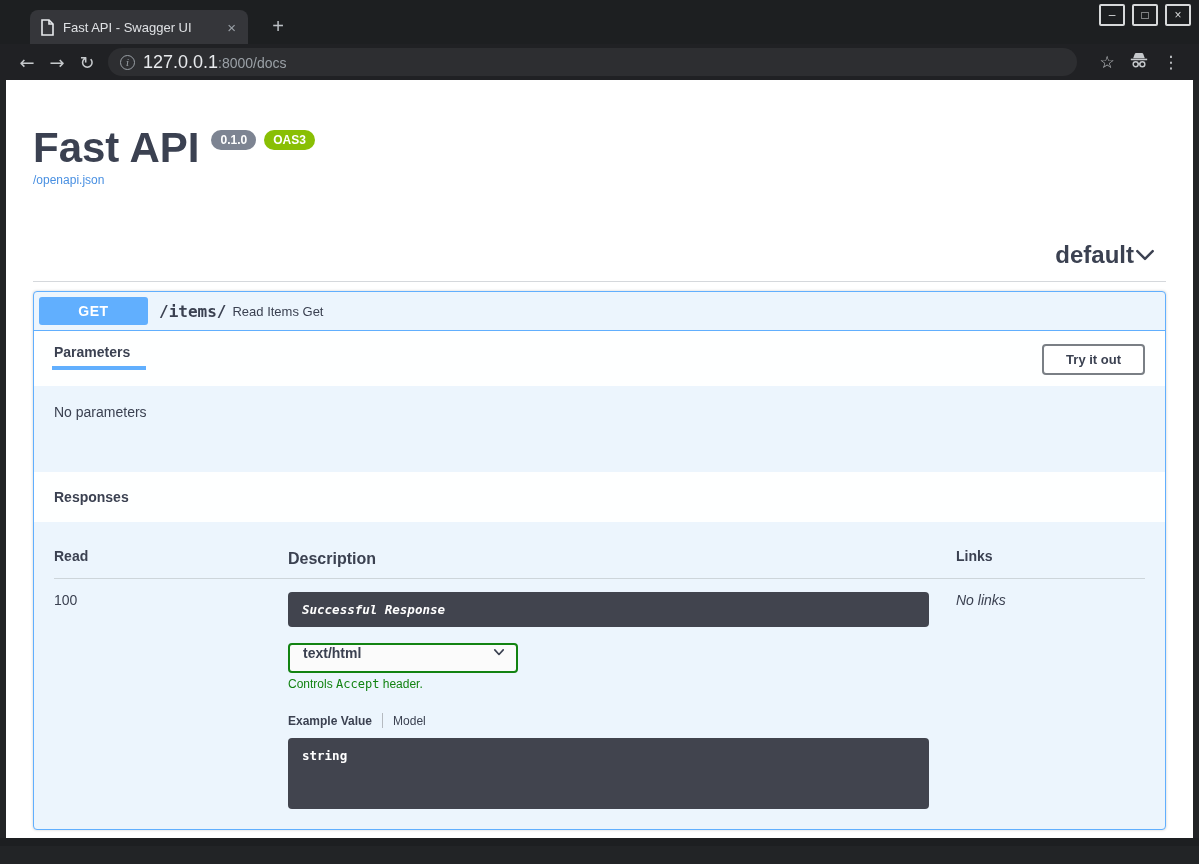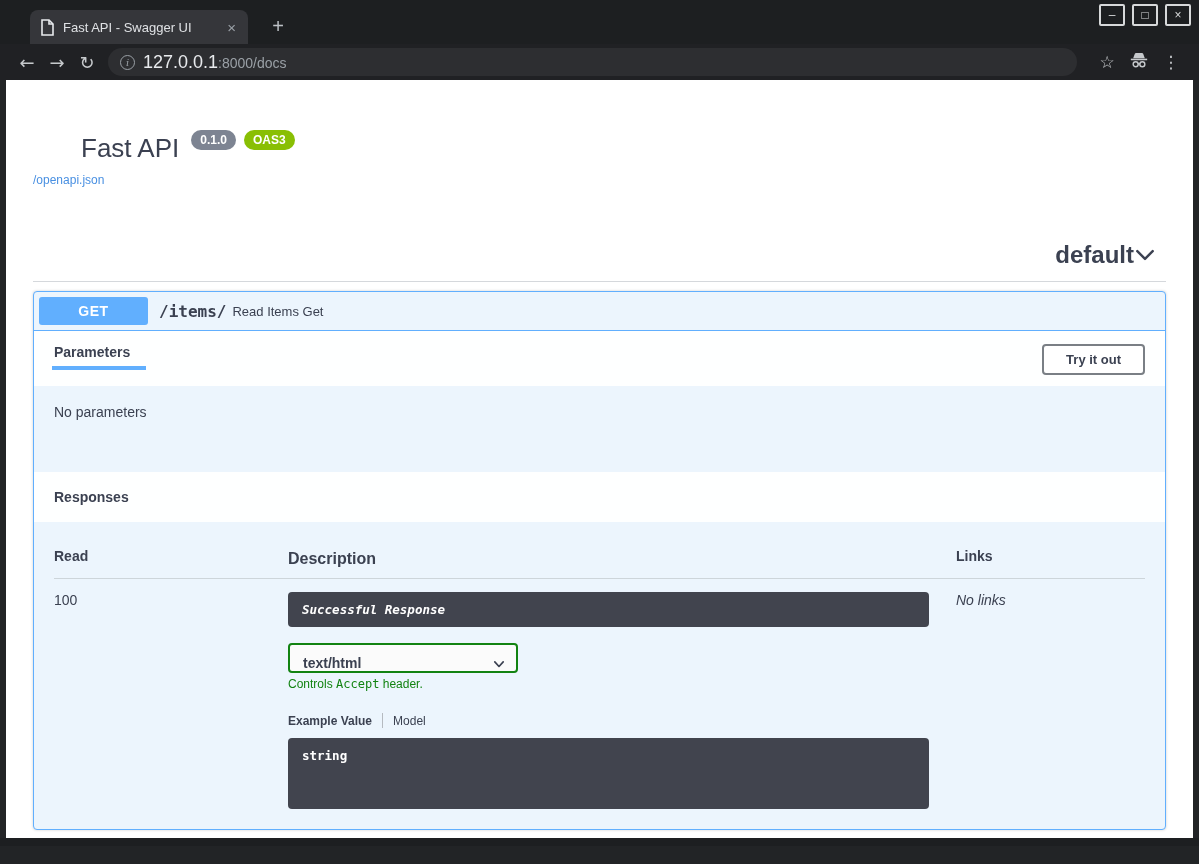--- a/index.html
+++ b/index.html
@@ -29,21 +29,21 @@
   .url-host { color:#e8eaed; font-size:18px; }
   .url-rest { color:#9aa0a6; font-size:14px; }
   .tool-ic { color:#c6c9cc; font-size:17px; width:32px; text-align:center; }
 
   
   .content { position:absolute; top:80px; left:6px; right:6px; bottom:8px; background:#fff; overflow:hidden; color:var(--text,#3b4151); }
   .bottom-bar { position:absolute; left:0; right:0; bottom:0; height:8px; background:var(--strip,#1d1f21); }
   .swagger { padding:0 27px; }
 
   .api-head { margin-top:48px; display:flex; align-items:flex-start; }
-  .api-title { font-size:26px; font-weight:normal; line-height:40px;margin-left:48px; }
+  .api-title { font-size:42px; font-weight:bold; line-height:40px; }
   .badges { display:flex; gap:8px; margin:2px 0 0 12px; }
   .badge { font-size:12px; font-weight:bold; color:#fff; border-radius:57px; padding:3px 9px; }
   .badge-ver { background:var(--badge-gray,#7d8492); }
   .badge-oas { background:var(--badge-green,#89bf04); }
   .spec-link { display:inline-block; margin-top:5px; font-size:12px; color:var(--link,#4990e2); text-decoration:none; }
 
   .tag-row { margin-top:53px; display:flex; align-items:center; justify-content:flex-end;
              padding-bottom:12px; border-bottom:1px solid #d5d8dc; }
   .tag-name { font-size:24px; font-weight:bold; }
   .chev { width:22px; height:22px; margin-right:10px; }
@@ -74,21 +74,21 @@
   .col-links { margin-left:27px; flex:1; font-size:14px; }
   .thead .col-code, .thead .col-links { font-weight:bold; }
   .thead .col-desc { font-size:16px; font-weight:bold; padding-top:2px; }
   .thead { padding-bottom:10px; border-bottom:1px solid #cdd5da; margin-bottom:13px; }
   .nolinks { font-style:italic; }
 
   .dark-block { background:var(--dark,#41444e); border-radius:4px; color:#fff;
                 font-family:"DejaVu Sans Mono",monospace; font-weight:bold; font-size:12.5px; }
   .resp-desc-block { padding:10px 14px; font-style:italic; }
   .media-select { margin-top:16px; width:230px; height:30px; border:2px solid var(--green,#128312); border-radius:4px;
-                  background:#fbfbfb; display:flex; align-items:flex-end; justify-content:space-between;
+                  background:#fbfbfb; display:flex; align-items:flex-start; justify-content:space-between;
                   padding:0 10px 0 13px; font-size:14px; font-weight:bold; cursor:pointer; }
   .media-hint { margin-top:4px; font-size:12px; color:var(--green,#128312); }
   .media-hint .mono { font-family:"DejaVu Sans Mono",monospace; }
   .model-tabs { margin-top:22px; display:flex; align-items:center; font-size:12px; }
   .mtab-active { font-weight:bold; }
   .mtab-sep { width:1px; height:15px; background:#b5bac0; margin:0 10px; }
   .example-block { margin-top:10px; height:71px; padding:10px 14px; }
 
   .sel-chev { width:14px; height:14px; }
 </style>

